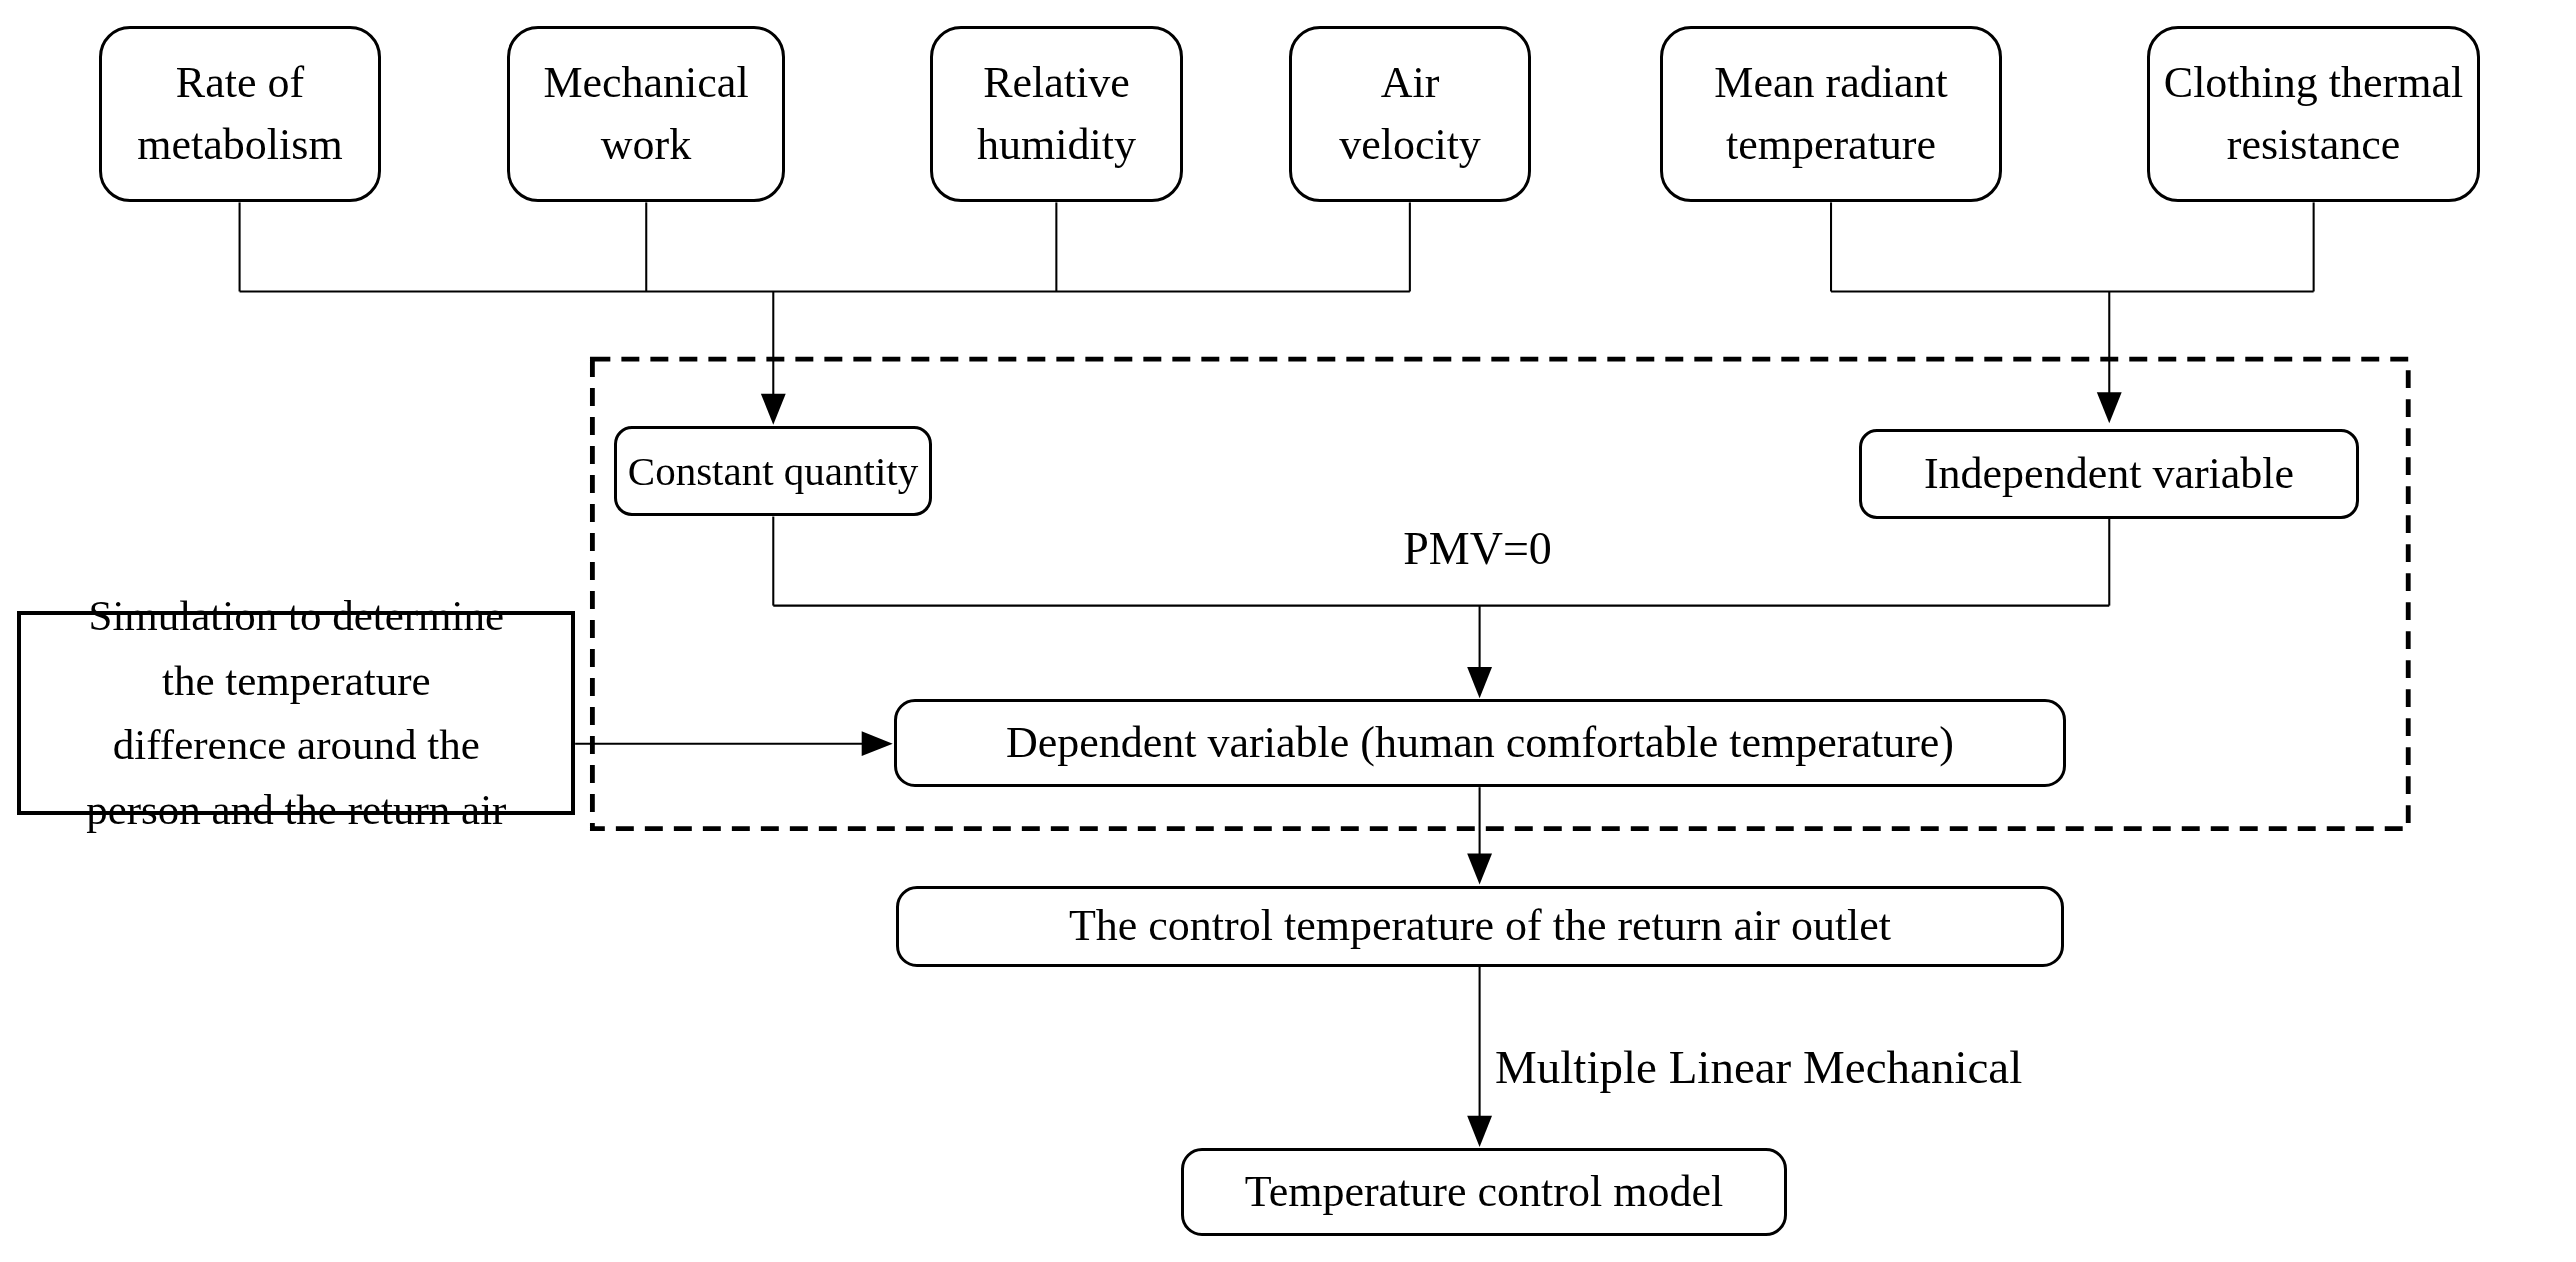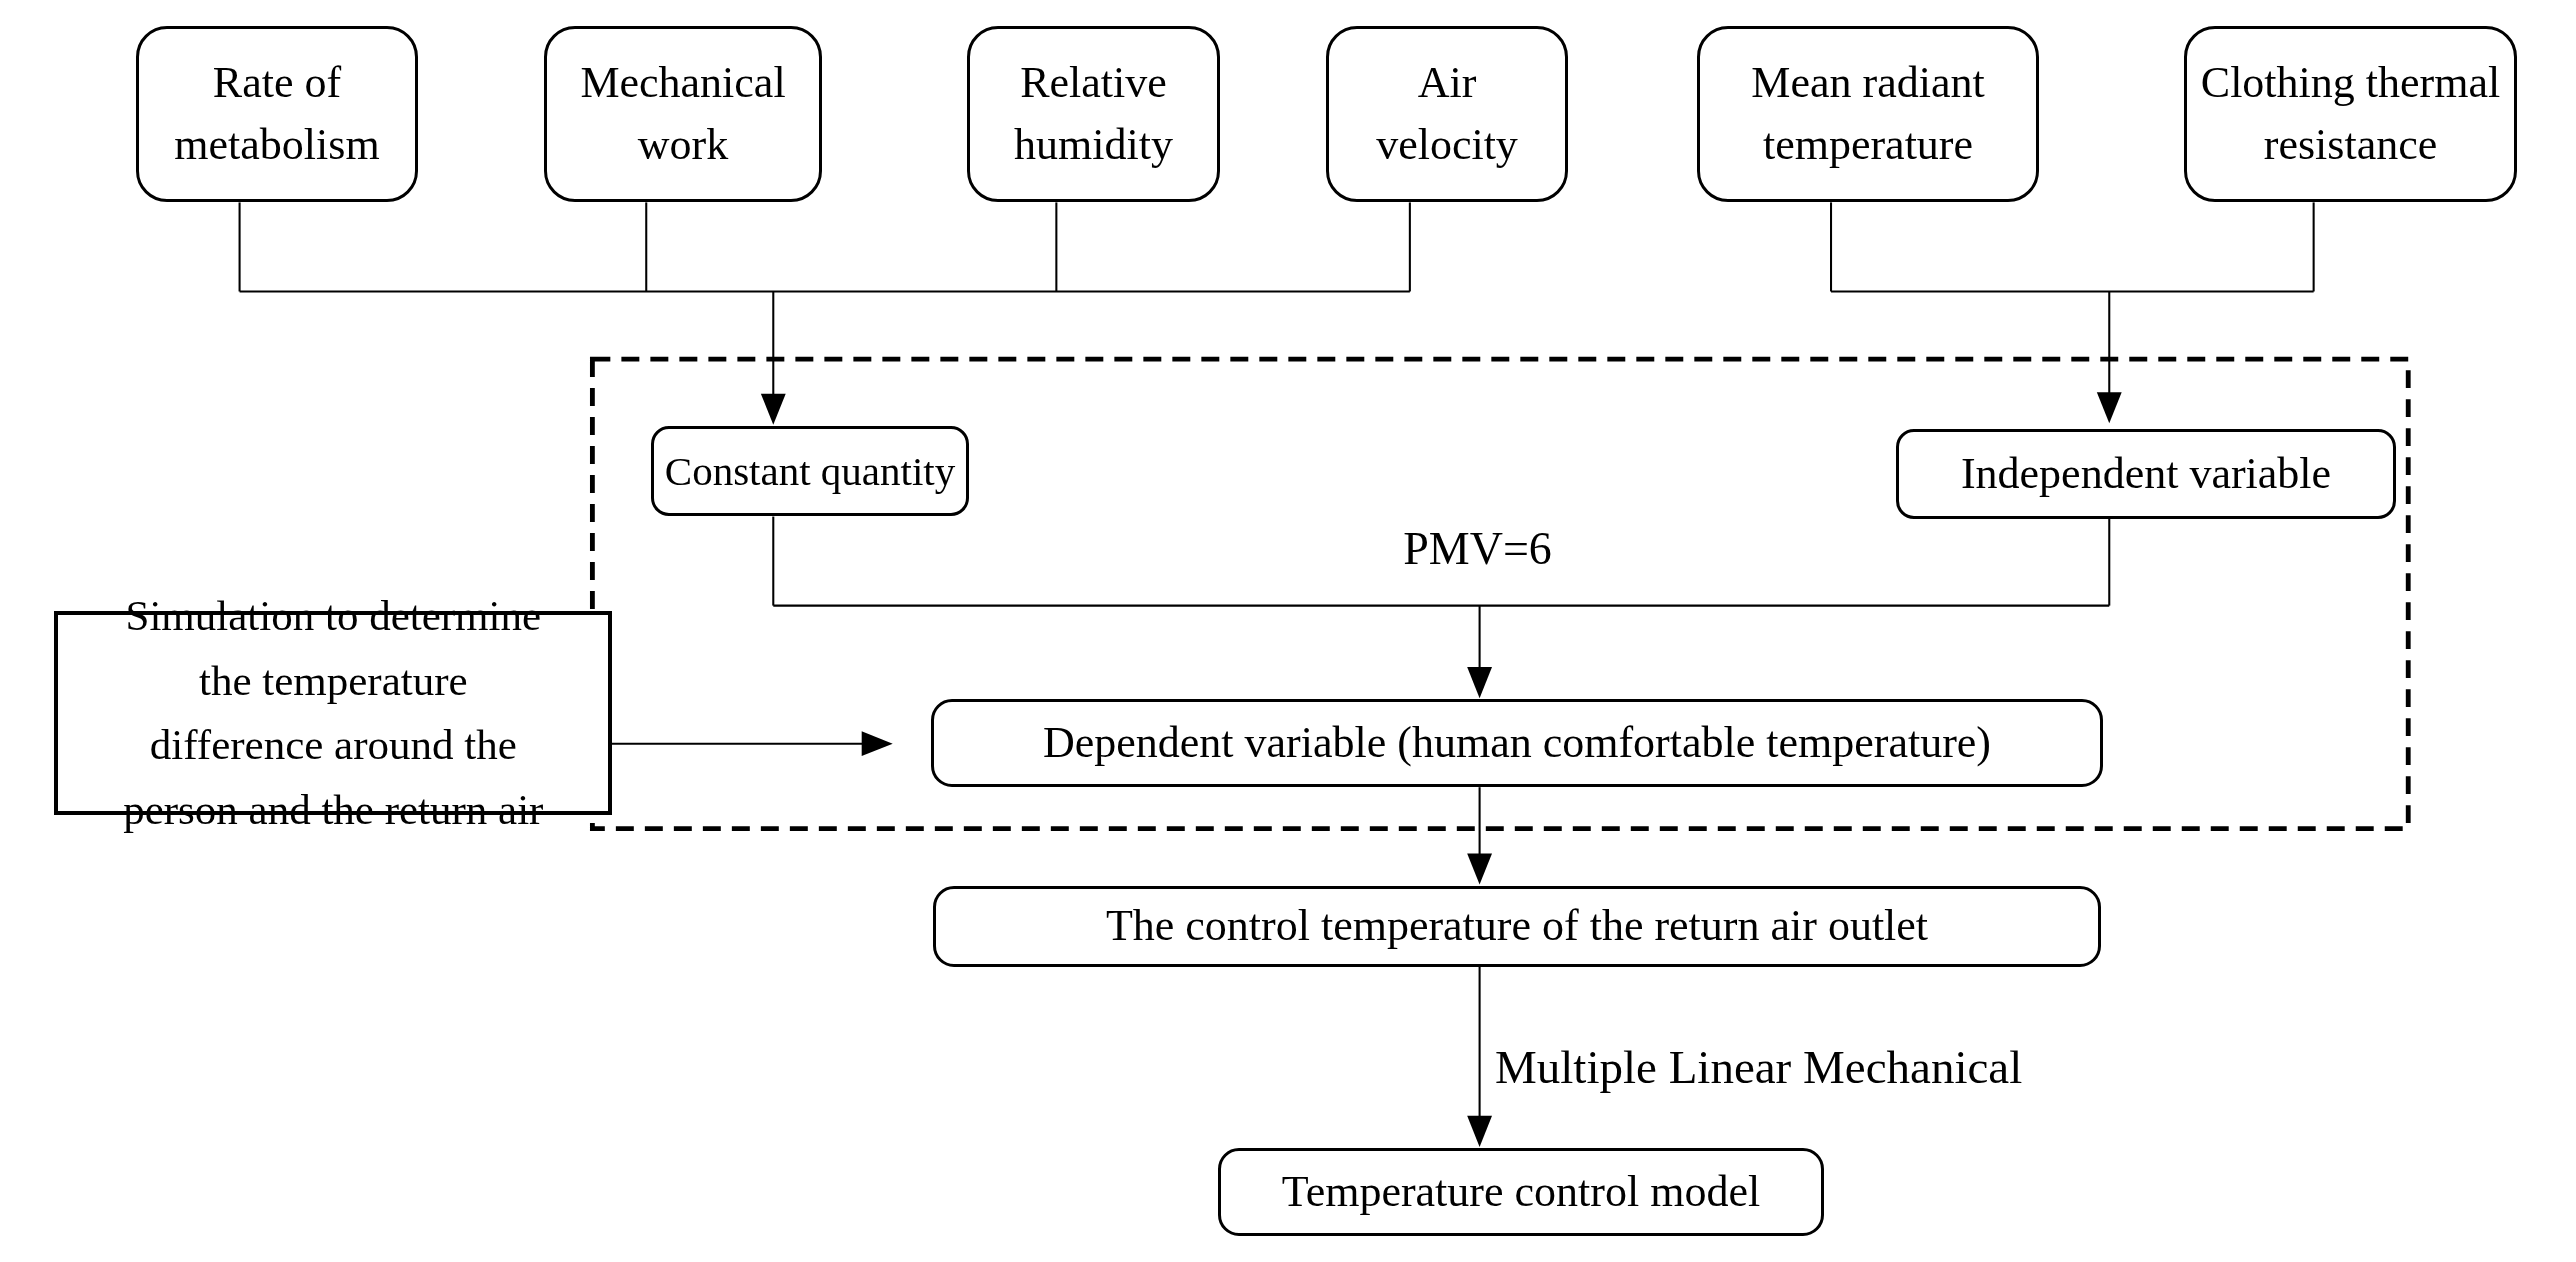--- a/index.html
+++ b/index.html
@@ -14,21 +14,20 @@
   .canvas svg{position:absolute;left:0;top:0;width:2576px;height:1263px;}
   .node{
     position:absolute;
     box-sizing:border-box;
     background:#ffffff;
     border:3.5px solid #000000;
     display:flex;align-items:center;justify-content:center;
     text-align:center;
     white-space:pre-line;
     line-height:1.42;
-    margin-left:37px;
   }
   .node.top{border-radius:31px;font-size:44px;}
   .node.small{border-radius:18px;font-size:41px;white-space:nowrap;border-width:3.5px;text-align:right;}
   .node.wide{border-radius:21px;font-size:44px;white-space:nowrap;border-width:3.5px;}
   .node.square{border-radius:0;border-width:4.1px;font-size:43px;line-height:1.5;}
   .annotation{
     position:absolute;
     font-size:46px;
     line-height:1;
     white-space:nowrap;
@@ -86,21 +85,21 @@
   <div class="node top" style="left:1289px;top:26px;width:242px;height:176px">Air
 velocity</div>
   <div class="node top" style="left:1660px;top:26px;width:342px;height:176px">Mean radiant
 temperature</div>
   <div class="node top" style="left:2147px;top:26px;width:333px;height:176px">Clothing thermal
 resistance</div>
 
   <div class="node small" style="left:614px;top:426px;width:318px;height:90px">Constant quantity</div>
   <div class="node small" style="left:1859px;top:429px;width:500px;height:90px;font-size:44px">Independent variable</div>
 
-  <div class="annotation centered" style="left:1298px;top:526px;width:359px">PMV=6</div>
+  <div class="annotation centered" style="left:1298px;top:526px;width:359px">PMV=0</div>
 
   <div class="node wide" style="left:894px;top:699px;width:1172px;height:88px">Dependent variable (human comfortable temperature)</div>
 
   <div class="node square" style="left:17.3px;top:611px;width:558px;height:204px">Simulation to determine
 the temperature
 difference around the
 person and the return air</div>
 
   <div class="node wide" style="left:896px;top:886px;width:1168px;height:81px">The control temperature of the return air outlet</div>
 

